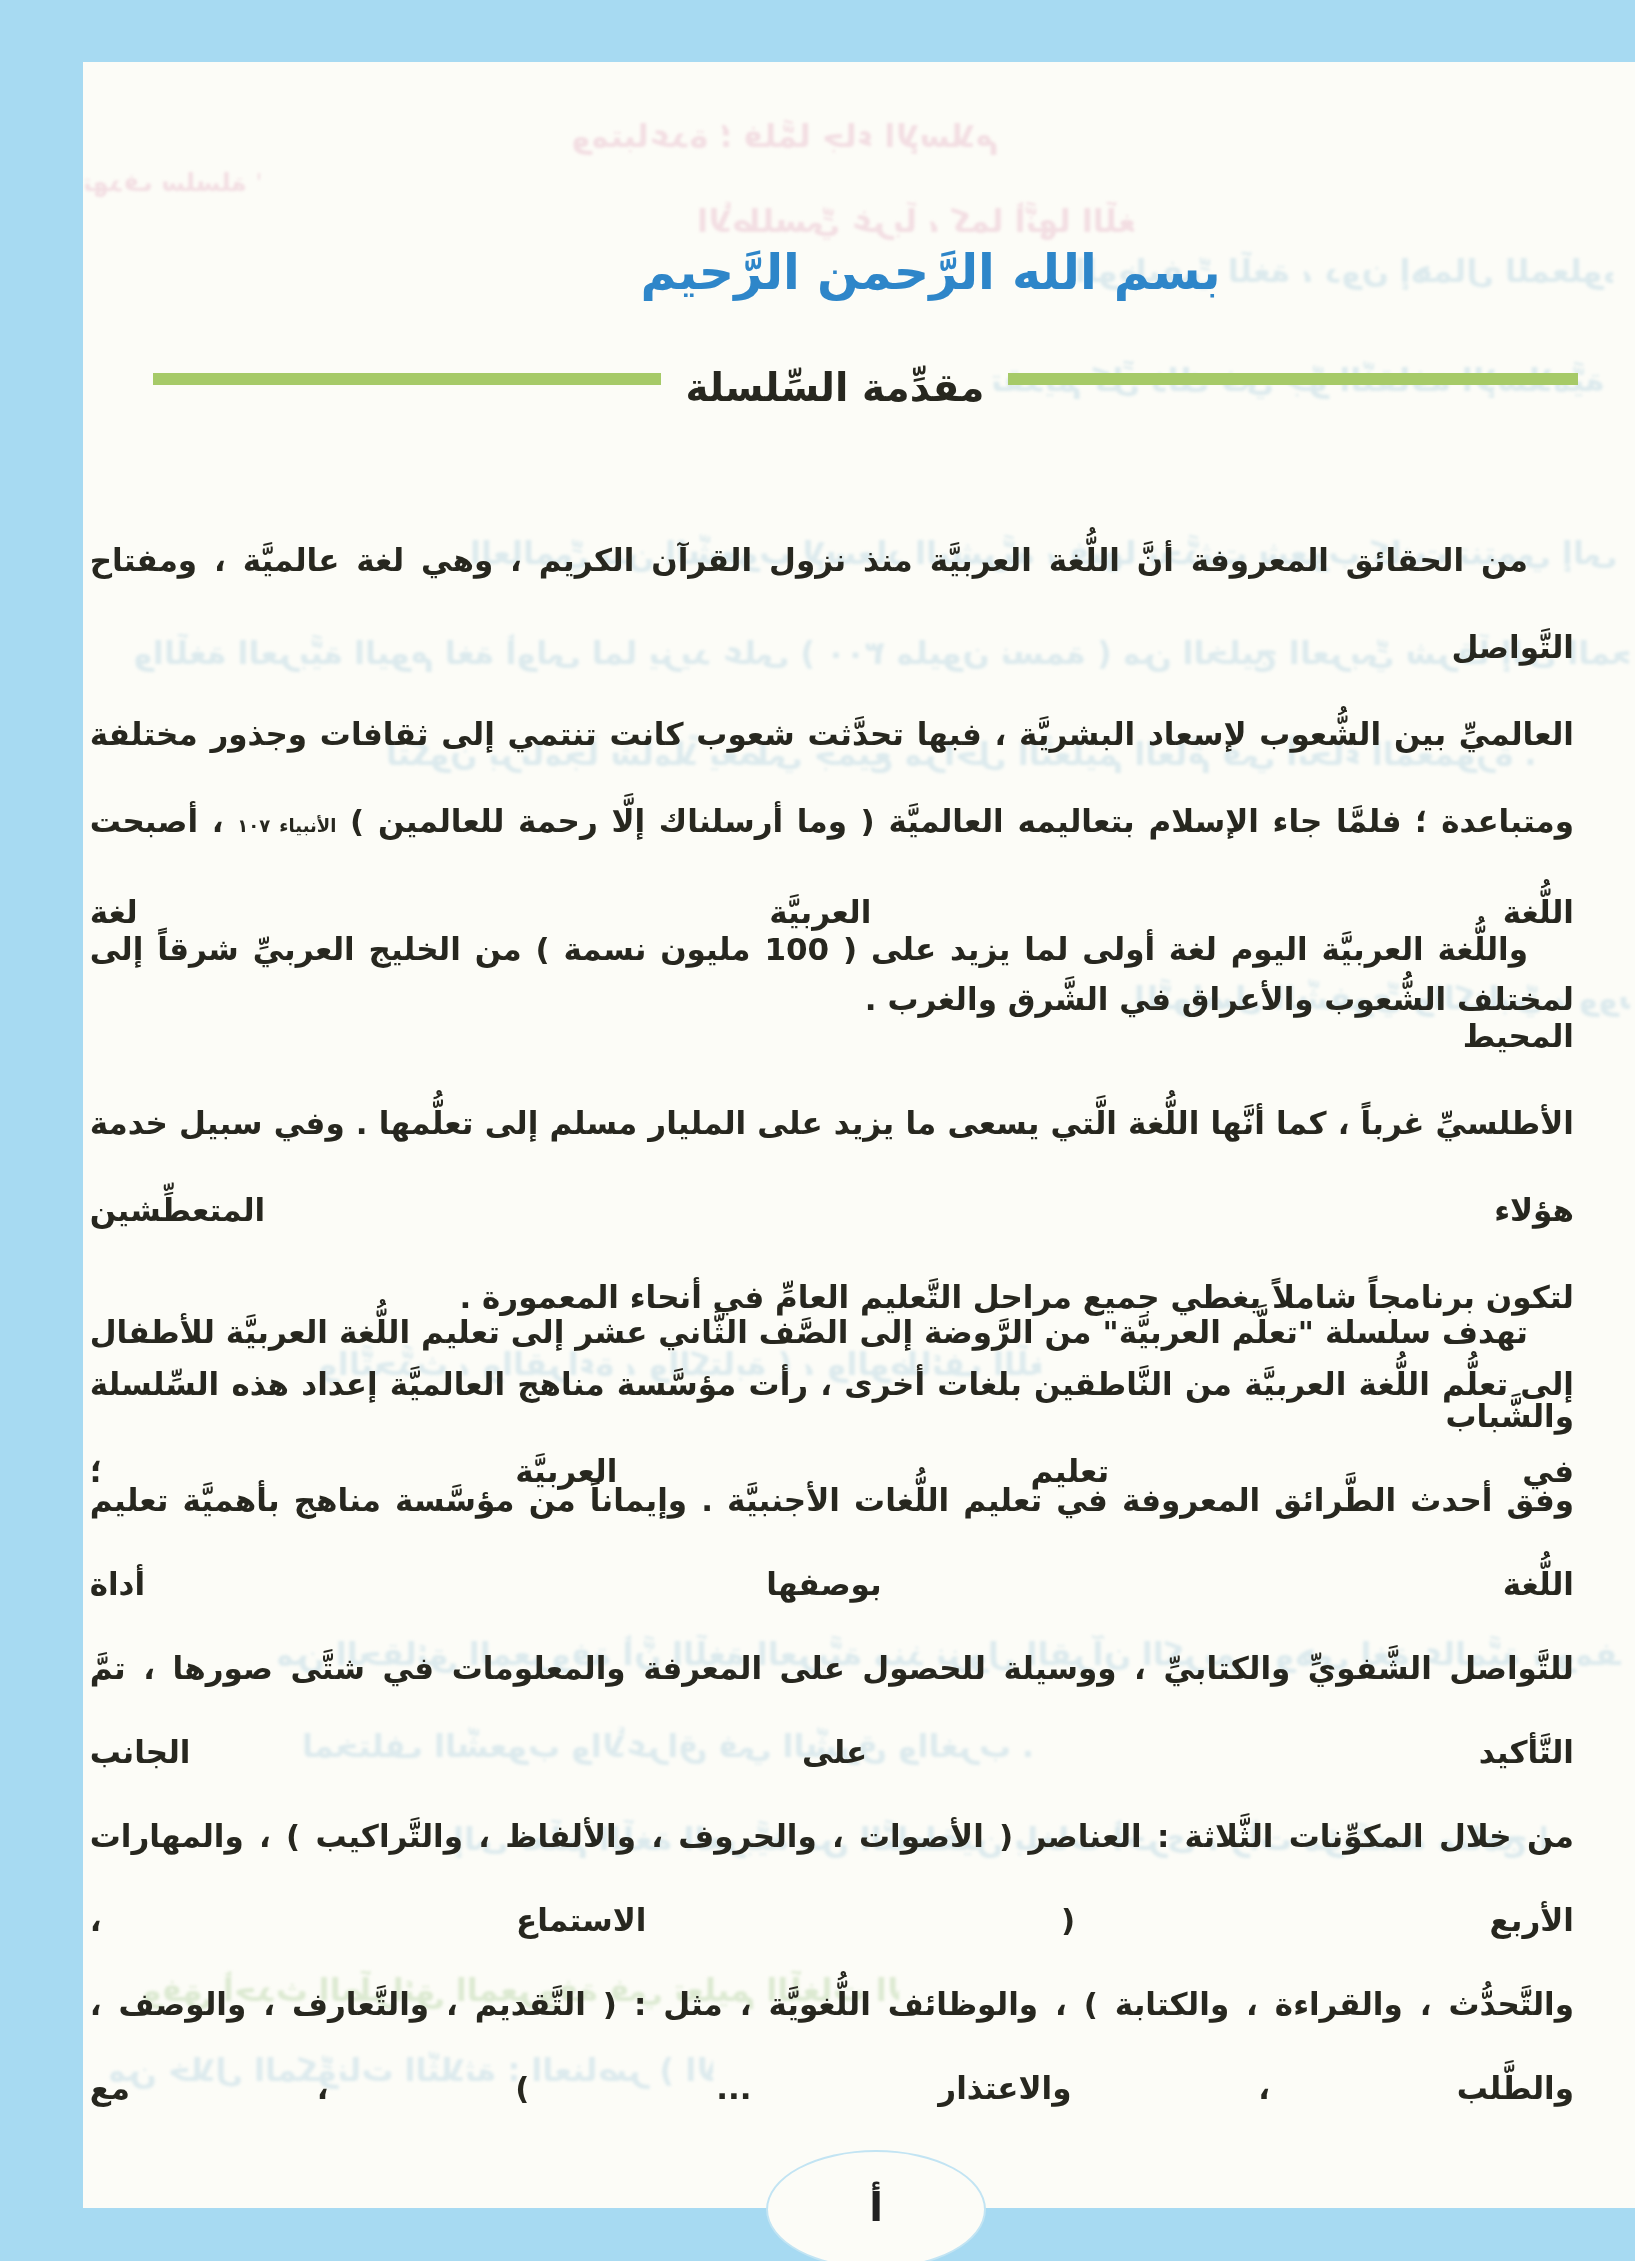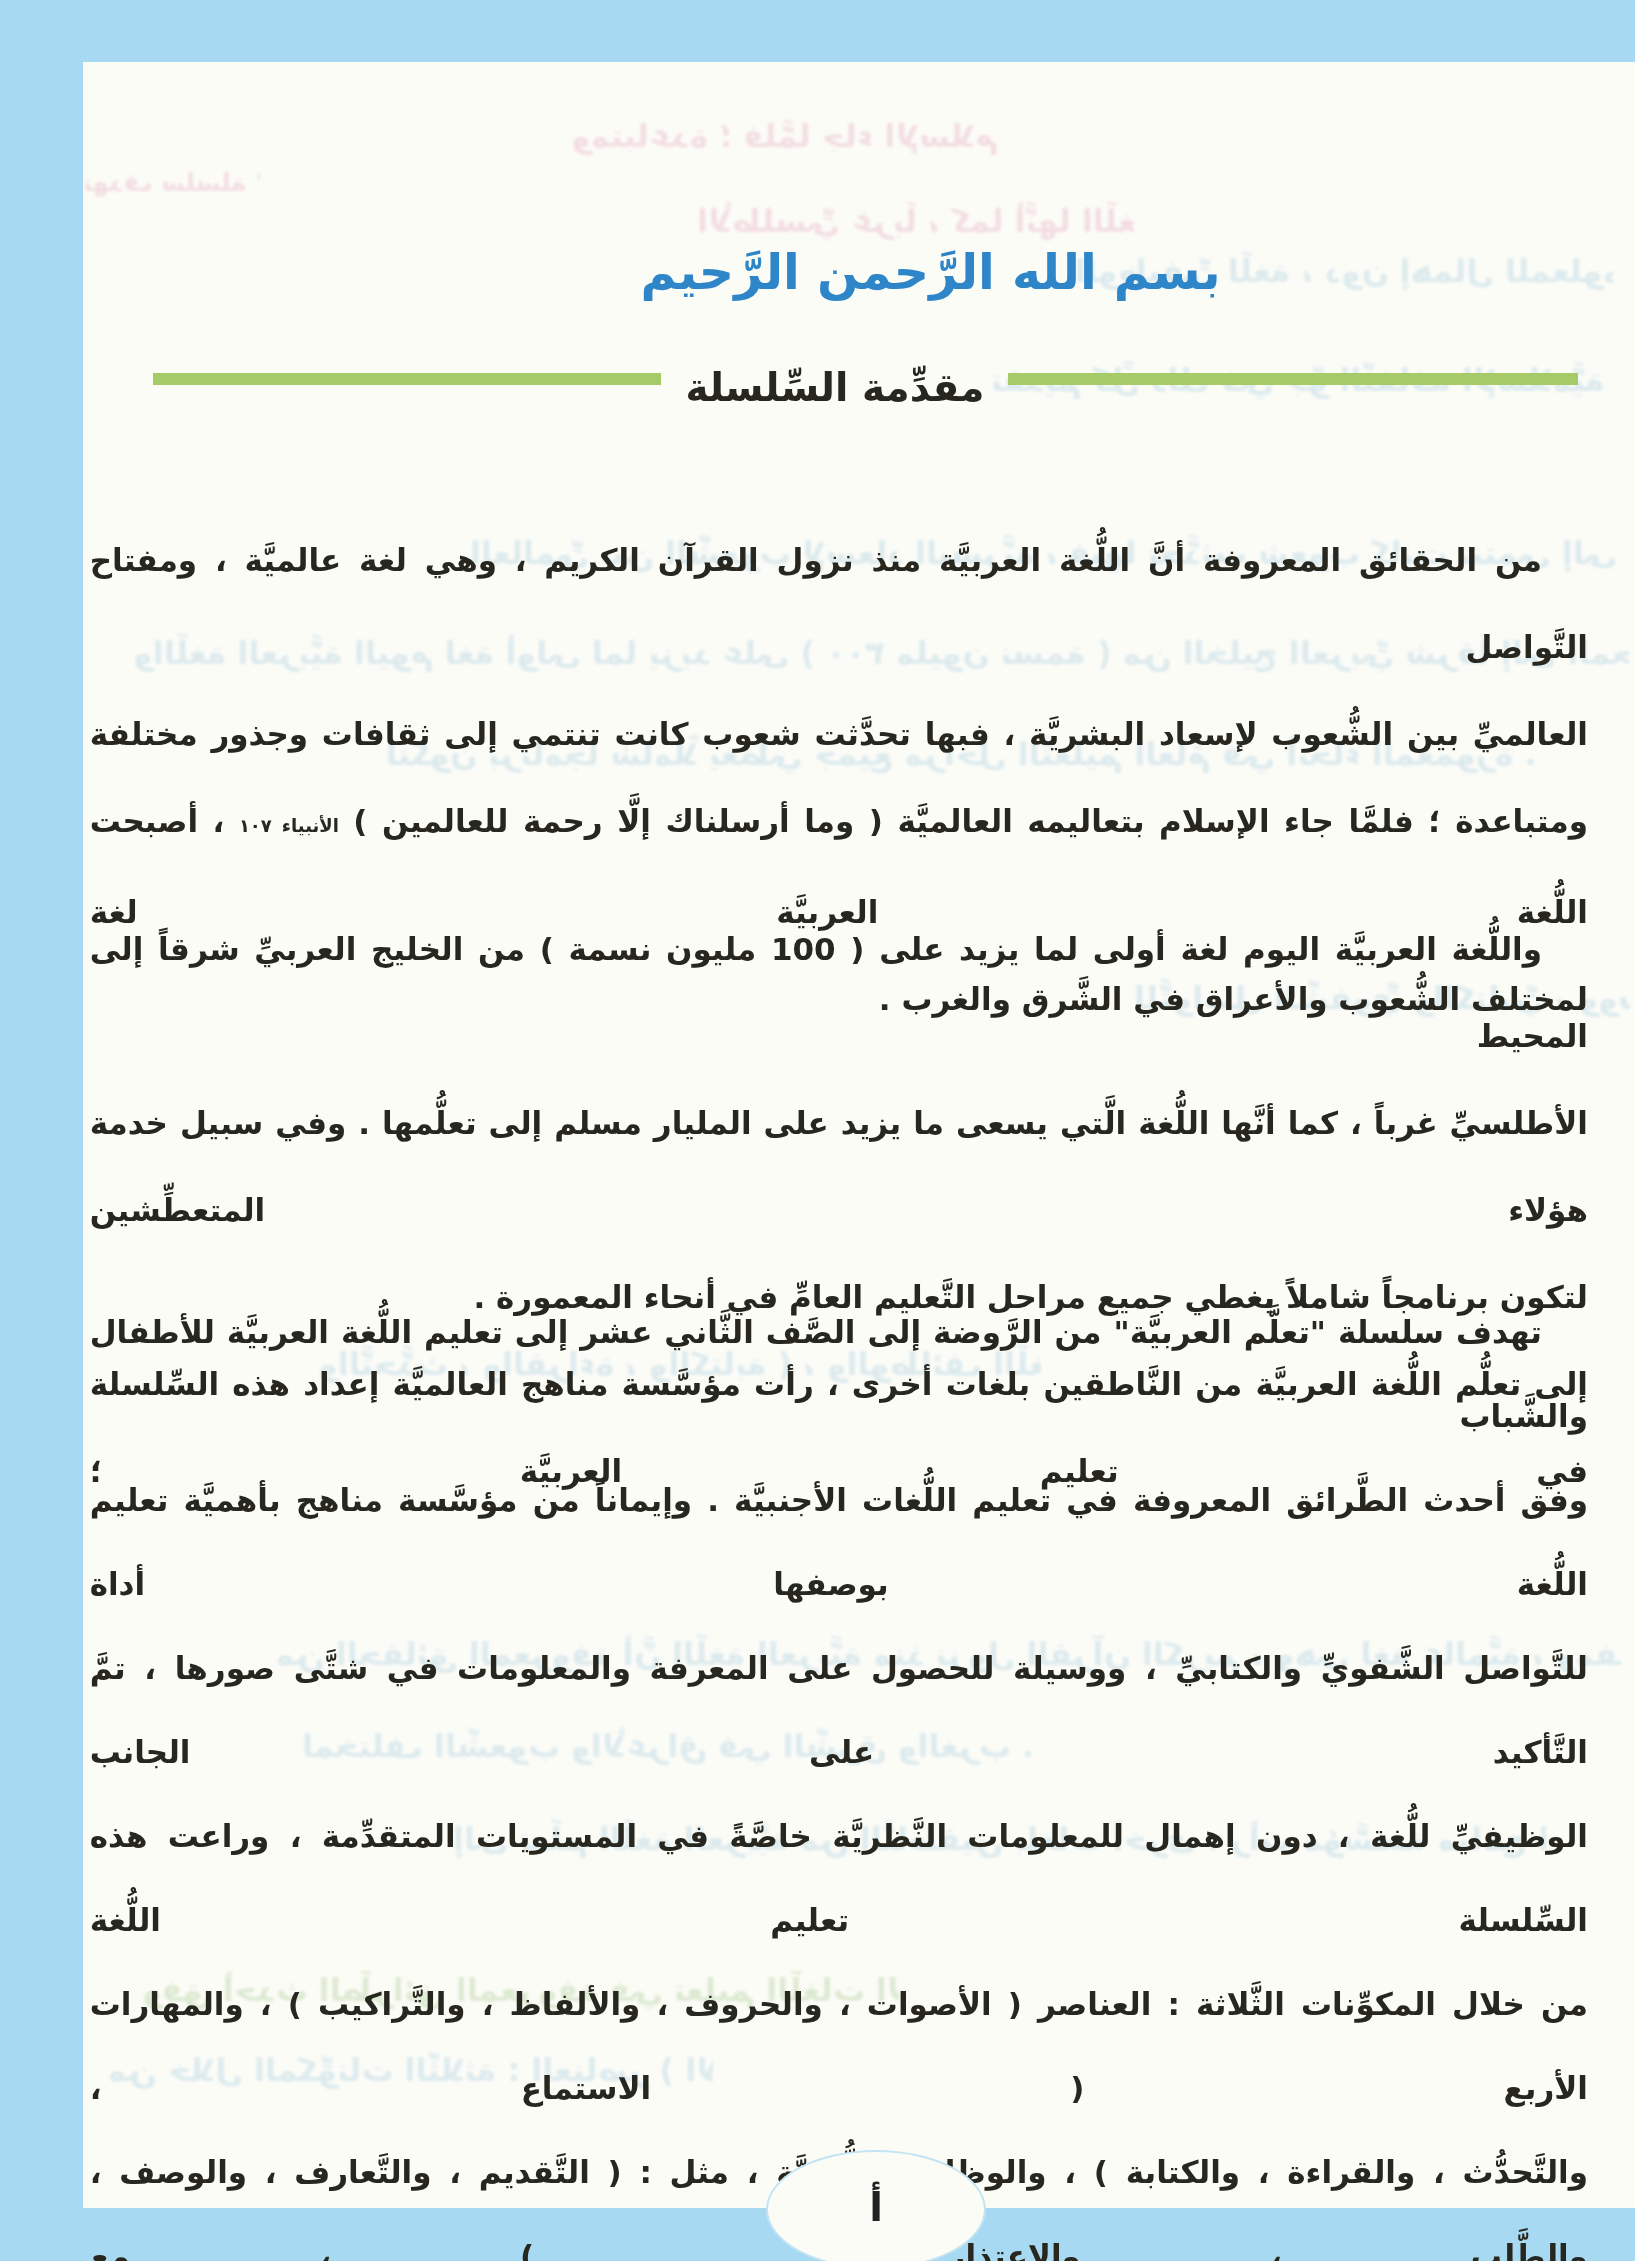--- a/index.html
+++ b/index.html
@@ -68,21 +68,21 @@
   }
   .heading-row .bar.left{flex:1.12;}
   .heading-title{
     margin:0 24px;
     font-size:39px;font-weight:bold;
     color:var(--ink);
     white-space:nowrap;
   }
   .para{
     position:absolute;
-    left:6.7px;right:47px;
+    left:6.7px;right:61px;
     direction:rtl;
     font-size:31px;font-weight:bold;
     color:var(--ink);
     line-height:87px;
   }
   .para[data-para="0"]{top:455px;}
   .para[data-para="1"]{top:844px;}
   .para[data-para="2"]{top:1228px;line-height:84px;}
   .para .line{
     text-align:justify;
@@ -152,21 +152,20 @@
       <div class="para" data-para="1">
           <div class="line first">واللُّغة العربيَّة اليوم لغة أولى لما يزيد على ( 100 مليون نسمة ) من الخليج العربيِّ شرقاً إلى المحيط</div>
           <div class="line">الأطلسيِّ غرباً ، كما أنَّها اللُّغة الَّتي يسعى ما يزيد على المليار مسلم إلى تعلُّمها . وفي سبيل خدمة هؤلاء المتعطِّشين</div>
           <div class="line last">لتكون برنامجاً شاملاً يغطي جميع مراحل التَّعليم العامِّ في أنحاء المعمورة .</div>
           <div class="line">إلى تعلُّم اللُّغة العربيَّة من النَّاطقين بلغات أخرى ، رأت مؤسَّسة مناهج العالميَّة إعداد هذه السِّلسلة في تعليم العربيَّة ؛</div>
         </div>
       <div class="para" data-para="2">
           <div class="line first">تهدف سلسلة "تعلَّم العربيَّة" من الرَّوضة إلى الصَّف الثَّاني عشر إلى تعليم اللُّغة العربيَّة للأطفال والشَّباب</div>
           <div class="line">وفق أحدث الطَّرائق المعروفة في تعليم اللُّغات الأجنبيَّة . وإيماناً من مؤسَّسة مناهج بأهميَّة تعليم اللُّغة بوصفها أداة</div>
           <div class="line">للتَّواصل الشَّفويِّ والكتابيِّ ، ووسيلة للحصول على المعرفة والمعلومات في شتَّى صورها ، تمَّ التَّأكيد على الجانب</div>
-          <div class="line">الوظيفيِّ للُّغة ، دون إهمال للمعلومات النَّظريَّة خاصَّةً في المستويات المتقدِّمة ، وراعت هذه السِّلسلة تعليم اللُّغة</div>
           <div class="line">من خلال المكوِّنات الثَّلاثة : العناصر ( الأصوات ، والحروف ، والألفاظ ، والتَّراكيب ) ، والمهارات الأربع ( الاستماع ،</div>
           <div class="line">والتَّحدُّث ، والقراءة ، والكتابة ) ، والوظائف اللُّغويَّة ، مثل : ( التَّقديم ، والتَّعارف ، والوصف ، والطَّلب ، والاعتذار ... ) ، مع</div>
         </div>
 
     </div>
   </div>
 
   <div class="page-marker-ellipse">
     <div class="page-marker">أ</div>
   </div>

